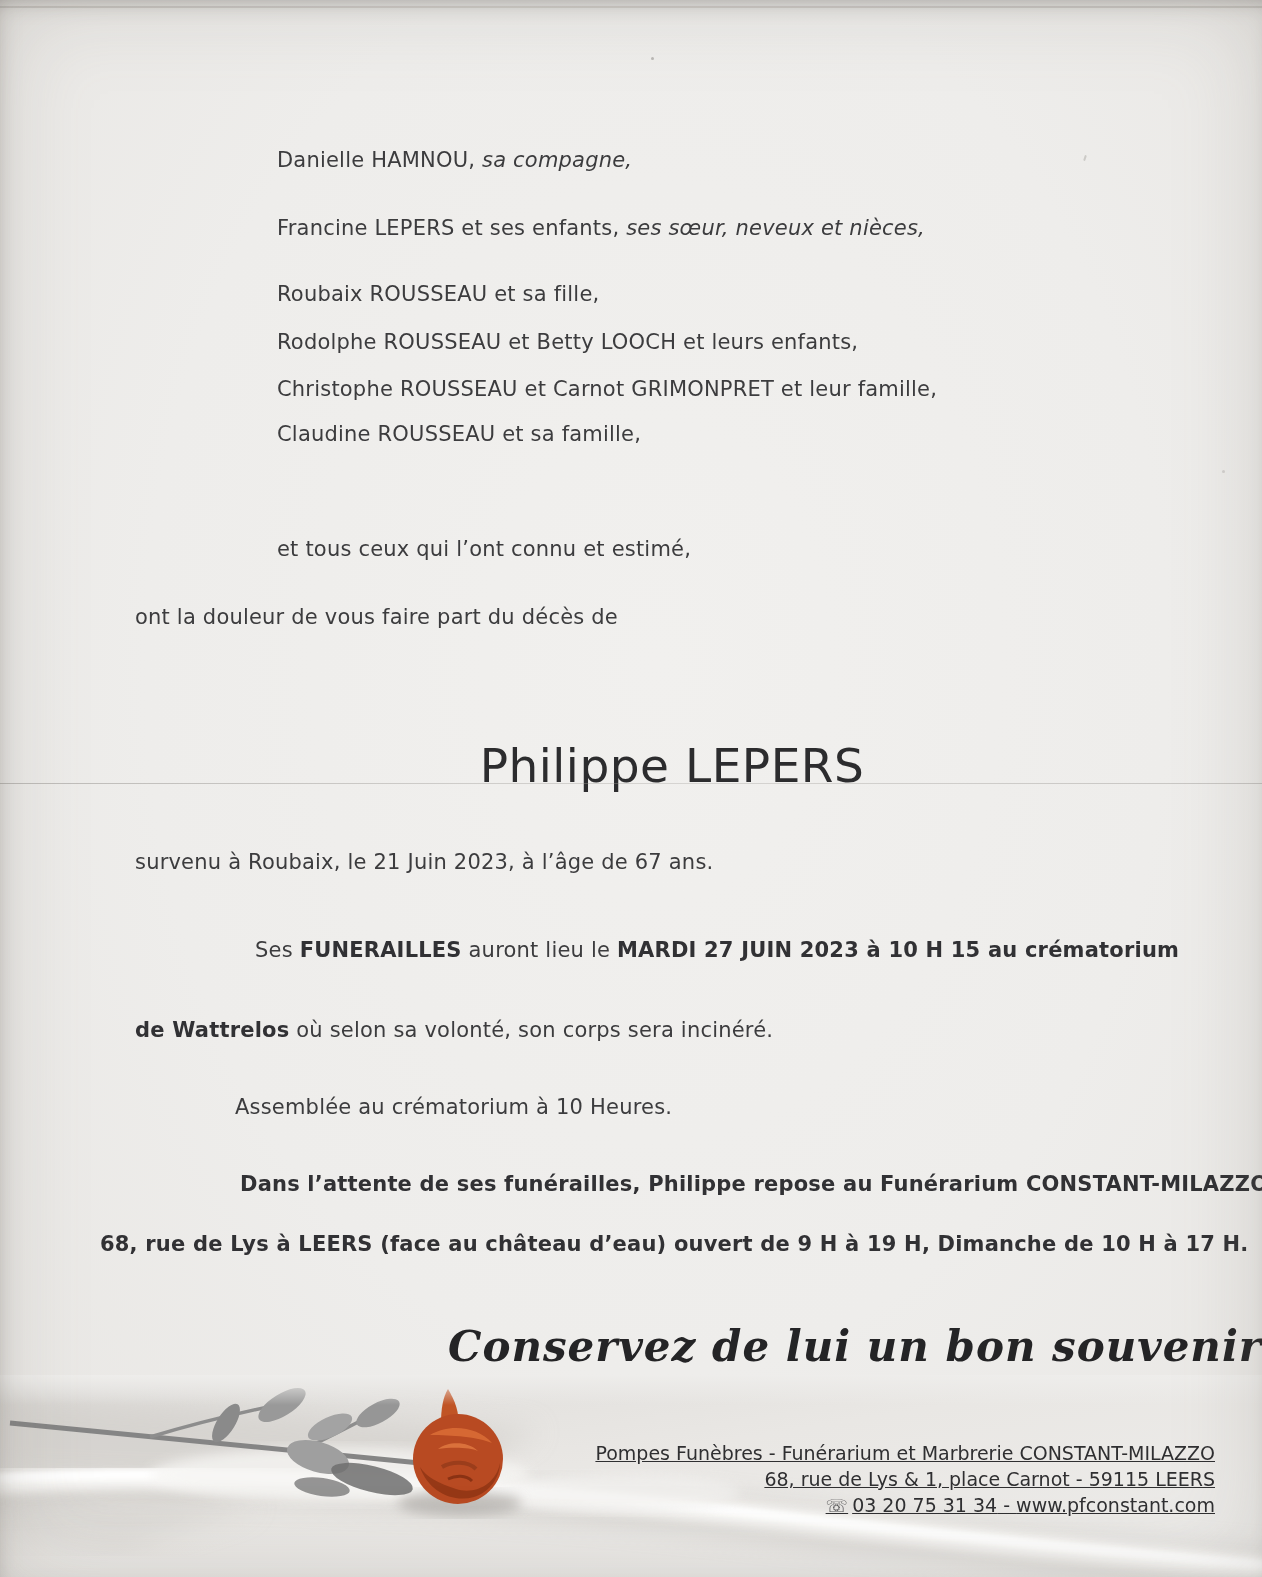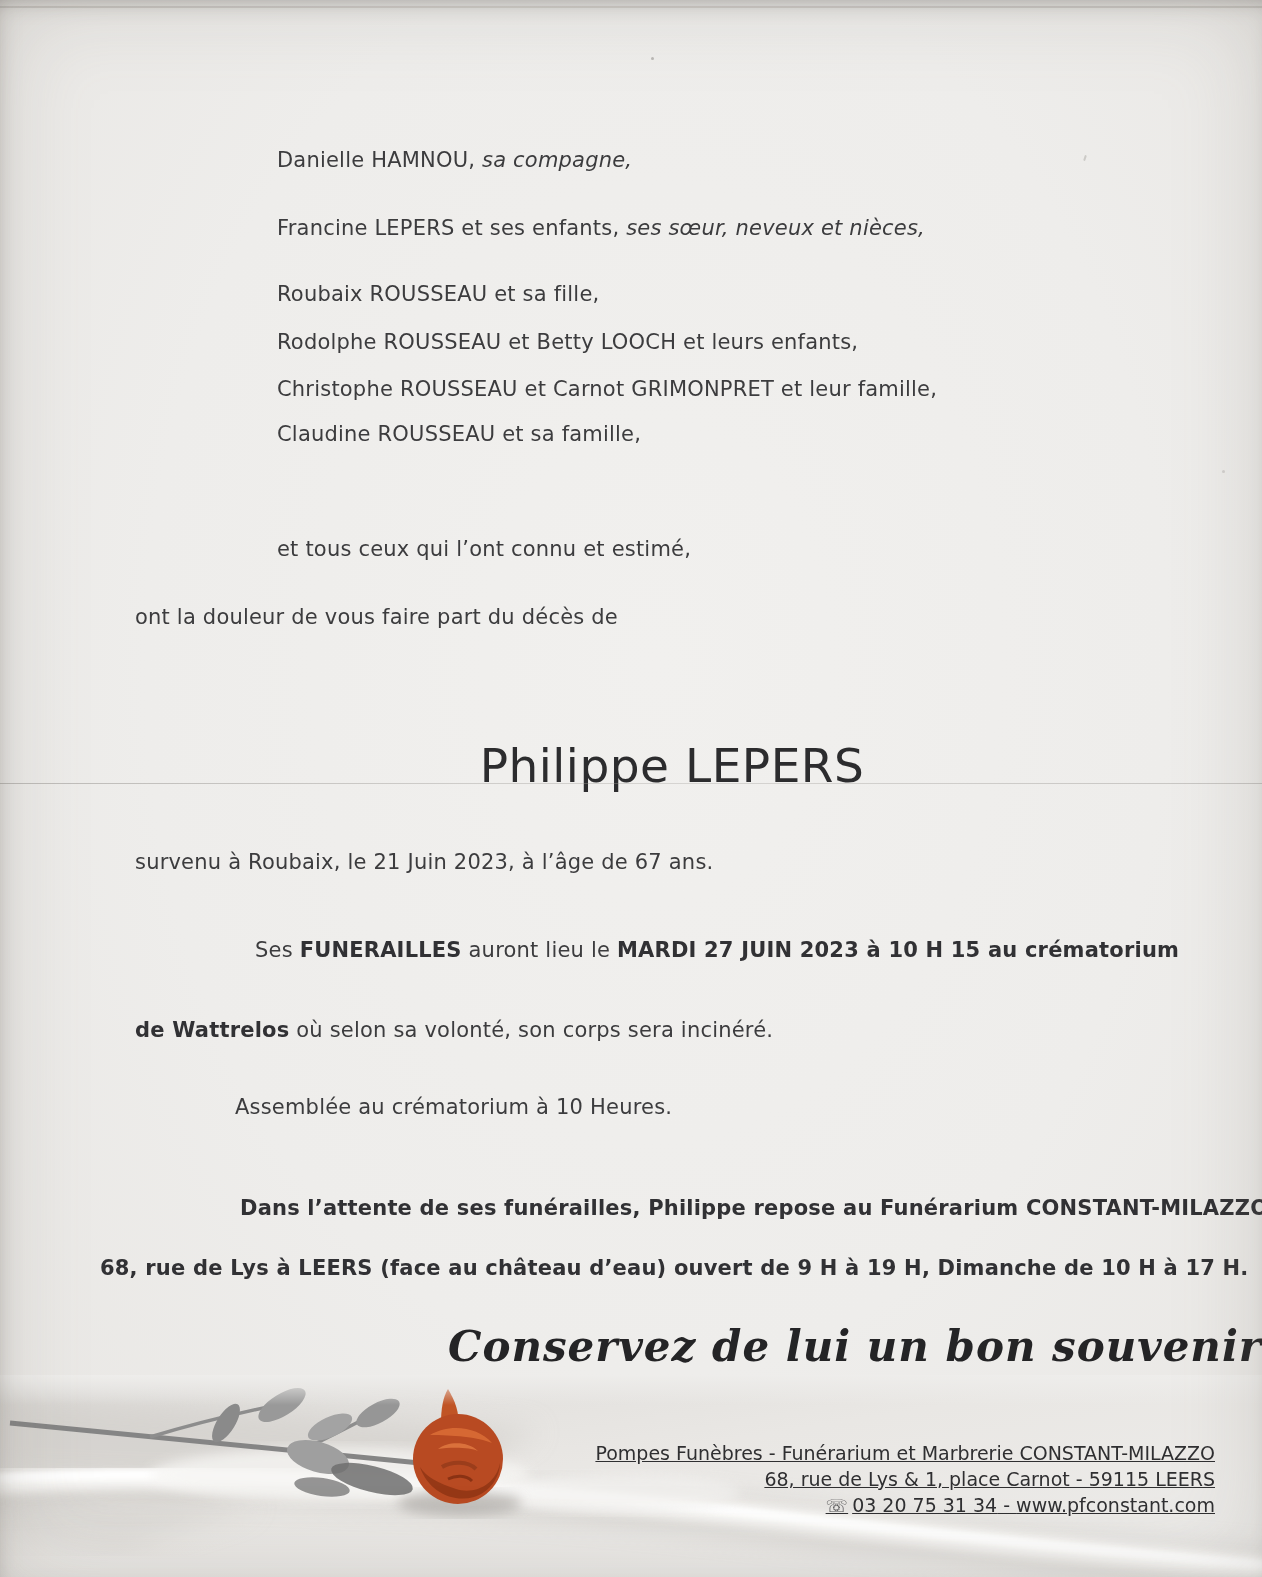--- a/index.html
+++ b/index.html
@@ -10,21 +10,21 @@
     background:radial-gradient(ellipse at 52% 42%, #f1f0ee 0%, #eeedeb 55%, #e8e6e3 100%);
     overflow:hidden;
     font-family:"DejaVu Sans","Liberation Sans",sans-serif;
     color:#3c3c3e;
   }
   .vignette{position:absolute;inset:0;pointer-events:none;
     box-shadow:inset 0 0 90px rgba(120,114,106,.22), inset 0 14px 22px -14px rgba(95,90,84,.45), inset 14px 0 26px -18px rgba(120,114,106,.30);}
   .top-edge{position:absolute;top:6px;left:0;width:100%;height:2px;background:linear-gradient(to right,#c9c6c2,#d6d3cf 40%,#cbc8c4);opacity:.8;}
   .line{position:absolute;white-space:nowrap;font-size:21px;letter-spacing:.2px;}
   .ital{font-style:italic;}
-  .b{font-weight:bold;color:#313134;margin-top:24px;}
+  .b{font-weight:bold;color:#313134;}
   .indent-a{left:237px;margin-left:40px;}
   .indent-b{left:135px;}
   .name-line{position:absolute;left:82px;right:0;text-align:center;
     font-size:47px;color:#2c2c2e;letter-spacing:.5px;margin-top:40px;}
   .fold-line{position:absolute;top:783px;left:0;width:100%;height:1px;
     background:linear-gradient(to right, rgba(150,147,143,.55), rgba(165,162,158,.35) 55%, rgba(150,147,143,.45));}
   .script-line{position:absolute;left:98px;right:0;top:1322px;text-align:right;
     font-family:"DejaVu Serif","Liberation Serif",serif;font-style:italic;font-weight:bold;
     font-size:42px;color:#242426;letter-spacing:1px;}
   .photo{position:absolute;left:0;bottom:0;width:1262px;height:202px;}

